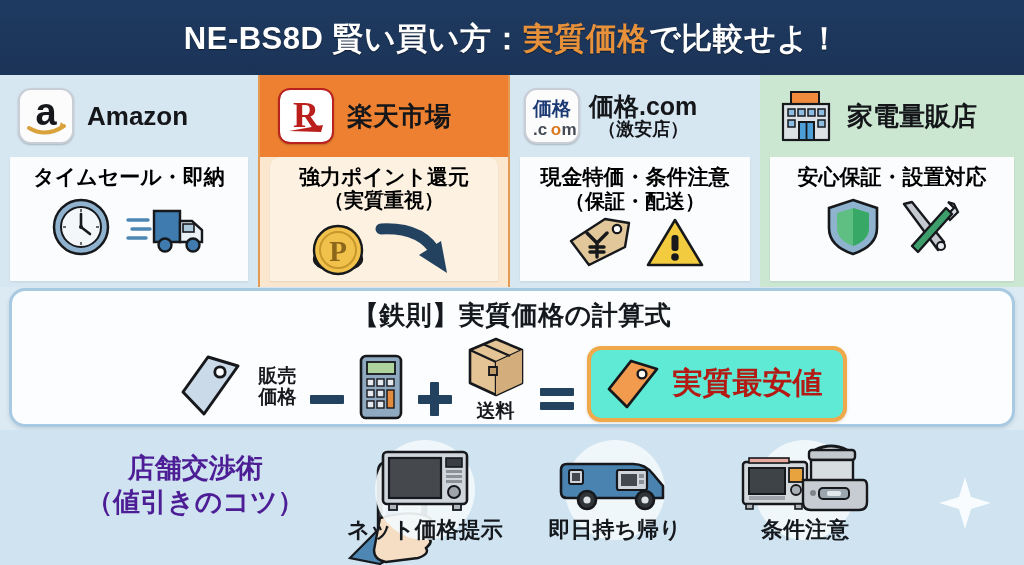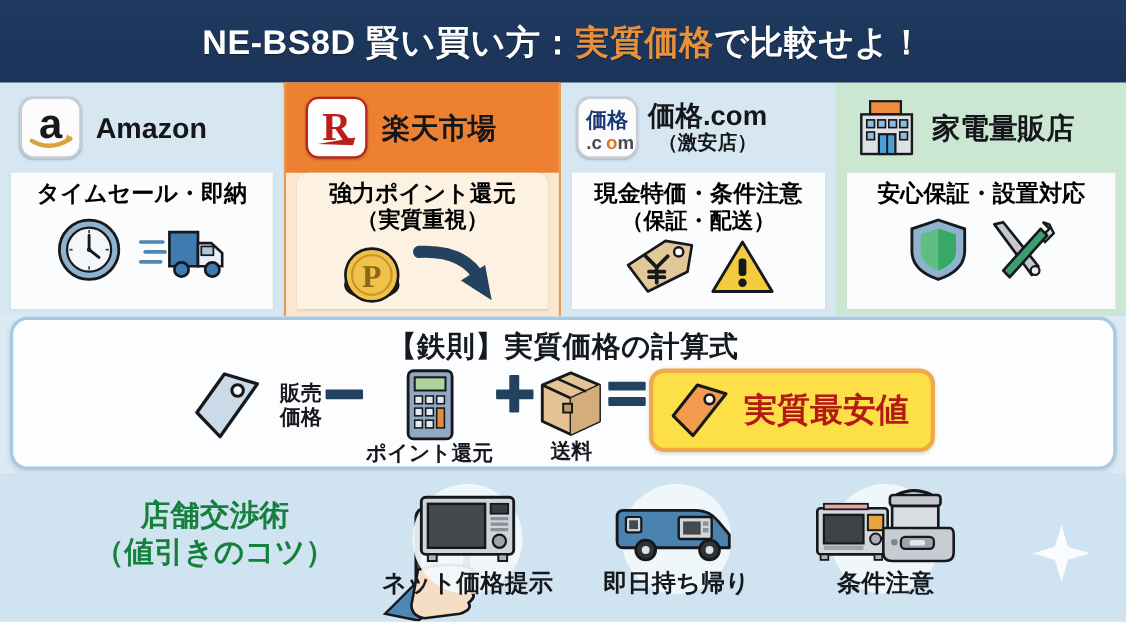--- a/index.html
+++ b/index.html
@@ -58,46 +58,46 @@
   .formula {
     position:absolute; left:9px; top:288px; width:1006px; height:139px;
     background:#FCFDFE; border:3px solid #A8C9E2; border-radius:16px;
     box-shadow:0 2px 4px rgba(25,50,80,.13);
   }
   .f-title {
     text-align:center; margin-top:7px; font-size:26px; font-weight:bold; color:#15181D;
     letter-spacing:.5px; white-space:nowrap;
   }
   .f-row {
-    margin-top:2px; display:flex; align-items:flex-start; justify-content:center; gap:3px;
+    margin-top:2px; display:flex; align-items:flex-end; justify-content:center; gap:13px;
   }
   .f-item { display:flex; flex-direction:column; align-items:center; }
   .f-item.inline { flex-direction:row; align-items:center; gap:7px; }
   .f-lab { font-size:19px; font-weight:bold; color:#16181C; line-height:1.08; text-align:center; white-space:nowrap; }
   .f-lab.two { text-align:left; }
   .op { font-size:0px; position:relative; width:34px; height:46px; }
   .op .bar { position:absolute; background:#22425F; border-radius:1px; }
   .op.minus .bar { width:34px; height:9px; left:0; top:19px; }
   .op.plus .b1 { width:34px; height:9px; left:0; top:19px; }
   .op.plus .b2 { width:9px; height:34px; left:12px; top:6px; }
   .op.eq .b1 { width:34px; height:8px; left:0; top:12px; }
   .op.eq .b2 { width:34px; height:8px; left:0; top:26px; }
 
   .result {
     display:flex; align-items:center; gap:10px; padding:7px 20px 7px 14px;
-    background:#fde047; border:4px solid #EFA84A; border-radius:14px;
+    background:#5eead4; border:4px solid #EFA84A; border-radius:14px;
     box-shadow:0 1px 3px rgba(90,60,10,.18);
   }
   .result-txt { font-size:30px; font-weight:bold; color:#B41A14; white-space:nowrap; }
 
   
   .footer { position:absolute; left:0; top:430px; width:1024px; height:135px; background:#CFE3F0; }
   .f-head {
     position:absolute; left:86px; top:22px; font-size:27px; font-weight:bold;
-    color:#15803d; line-height:1.25; text-align:center; white-space:nowrap;
+    color:#4c1d95; line-height:1.25; text-align:center; white-space:nowrap;
   }
   .tips { position:absolute; left:330px; top:8px; width:694px; height:127px; display:flex; }
   .tip { position:relative; width:190px; display:flex; flex-direction:column; align-items:center; }
   .tip .halo {
     position:absolute; top:2px; left:50%; transform:translateX(-50%);
     width:100px; height:100px; border-radius:50%; background:#F3F8FB; opacity:.92;
   }
   .tip .art { position:relative; height:76px; display:flex; align-items:flex-end; justify-content:center; }
   .tip .lab {
     position:relative; font-size:22px; font-weight:bold; color:#15181D; white-space:nowrap;
@@ -308,21 +308,20 @@
             <rect x="10" y="25" width="7" height="7" fill="#E5EAF0" stroke="#16181C" stroke-width="1.4"></rect>
             <rect x="20" y="25" width="7" height="7" fill="#E5EAF0" stroke="#16181C" stroke-width="1.4"></rect>
             <rect x="30" y="25" width="7" height="7" fill="#E5EAF0" stroke="#16181C" stroke-width="1.4"></rect>
             <rect x="10" y="36" width="7" height="7" fill="#E5EAF0" stroke="#16181C" stroke-width="1.4"></rect>
             <rect x="20" y="36" width="7" height="7" fill="#E5EAF0" stroke="#16181C" stroke-width="1.4"></rect>
             <rect x="30" y="36" width="7" height="18" fill="#E38B3F" stroke="#16181C" stroke-width="1.4"></rect>
             <rect x="10" y="47" width="7" height="7" fill="#E5EAF0" stroke="#16181C" stroke-width="1.4"></rect>
             <rect x="20" y="47" width="7" height="7" fill="#E5EAF0" stroke="#16181C" stroke-width="1.4"></rect>
           </svg>
         </span>
-        <span class="f-lab">ポイント還元</span>
       </div>
 
       <span class="op plus">
           <i class="bar b1"></i>
           <i class="bar b2"></i>
         </span>
 
       <div class="f-item">
         <span>
           <svg width="62" height="66" viewBox="0 0 62 66">

